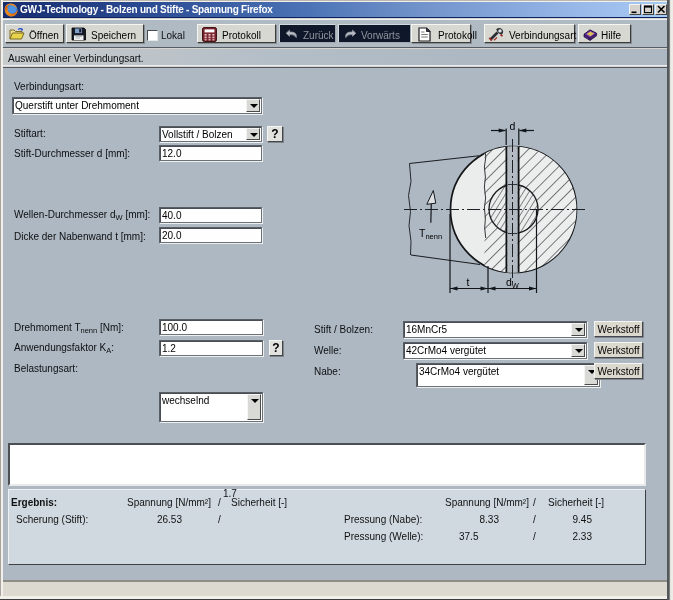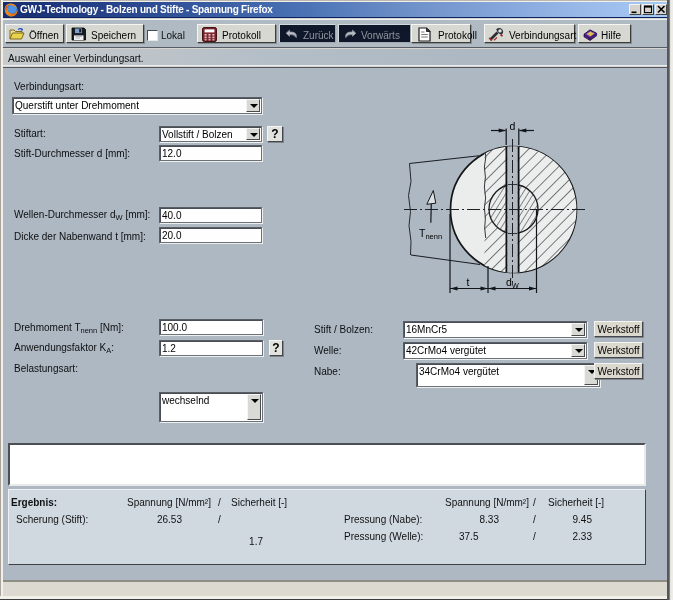--- a/index.html
+++ b/index.html
@@ -268,21 +268,21 @@
 
 <div id="msgbox" class="abs"></div>
 <div id="results" class="abs"></div>
 <div class="res" style="left:11px;top:497px;font-weight:bold;">Ergebnis:</div>
 <div class="res" style="left:127px;top:497px;">Spannung [N/mm²]</div>
 <div class="res" style="left:218px;top:497px;">/</div>
 <div class="res" style="left:231px;top:497px;">Sicherheit [-]</div>
 <div class="res" style="left:16px;top:514px;">Scherung (Stift):</div>
 <div class="res" style="left:142px;top:514px;width:40px;text-align:right;">26.53</div>
 <div class="res" style="left:218px;top:514px;">/</div>
-<div class="res" style="left:223px;top:536px;width:40px;text-align:right;">1.7</div>
+<div class="res" style="left:223px;top:488px;width:40px;">1.7</div>
 <div class="res" style="left:445px;top:497px;">Spannung [N/mm²]</div>
 <div class="res" style="left:533px;top:497px;">/</div>
 <div class="res" style="left:548px;top:497px;">Sicherheit [-]</div>
 <div class="res" style="left:344px;top:514px;">Pressung (Nabe):</div>
 <div class="res" style="left:459px;top:514px;width:40px;text-align:right;">8.33</div>
 <div class="res" style="left:533px;top:514px;">/</div>
 <div class="res" style="left:552px;top:514px;width:40px;text-align:right;">9.45</div>
 <div class="res" style="left:344px;top:531px;">Pressung (Welle):</div>
 <div class="res" style="left:459px;top:531px;width:40px;text-align:left;">37.5</div>
 <div class="res" style="left:533px;top:531px;">/</div>

